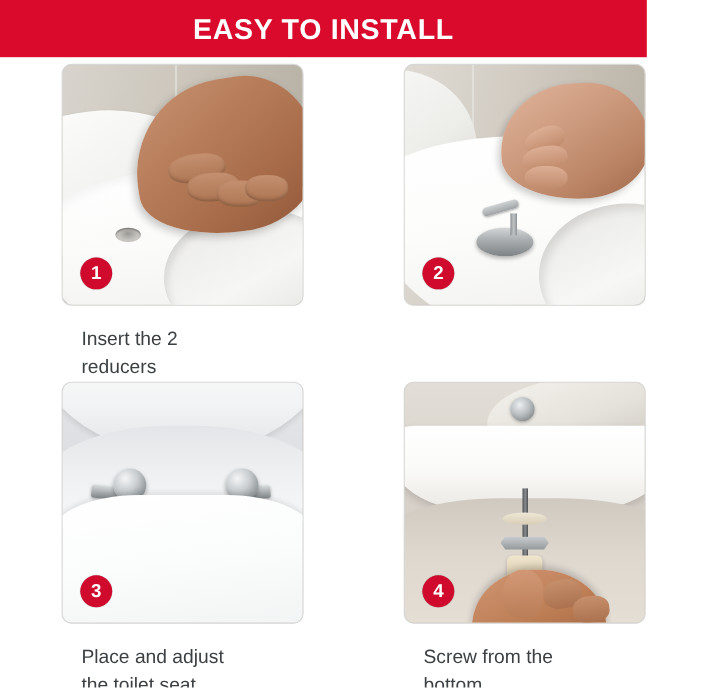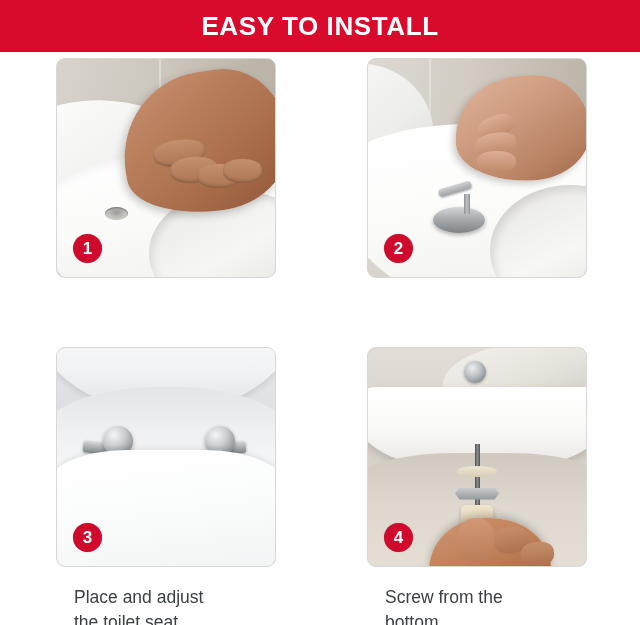--- a/index.html
+++ b/index.html
@@ -11,21 +11,21 @@
     background: #ffffff;
     font-family: "Liberation Sans", sans-serif;
     overflow: hidden;
     position: relative;
   }
 
   
   .header-bar {
     position: absolute;
     left: 0; top: 0;
-    width: 640px;
+    width: 588px;
     height: 52px;
     background: #d90a2c;
     display: flex;
     align-items: center;
     justify-content: center;
   }
   .header-title {
     color: #ffffff;
     font-size: 26px;
     font-weight: bold;
@@ -378,20 +378,22 @@
         <div class="s1-hole"></div>
         <div class="s1-reducer"></div>
         <div class="s1-hand"></div>
         <div class="s1-finger s1-f1"></div>
         <div class="s1-finger s1-f2"></div>
         <div class="s1-finger s1-f3"></div>
         <div class="s1-finger s1-f4"></div>
       </div>
       <div class="badge">1</div>
     </div>
+    <div class="caption">Insert the 2
+reducers</div>
   </div>
 
   <div class="step-cell col-b row-1">
     <div class="photo">
       <div class="scene">
         <div class="s2-wall"></div>
         <div class="s2-seam"></div>
         <div class="s2-lid"></div>
         <div class="s2-deck"></div>
         <div class="s2-rim"></div>

